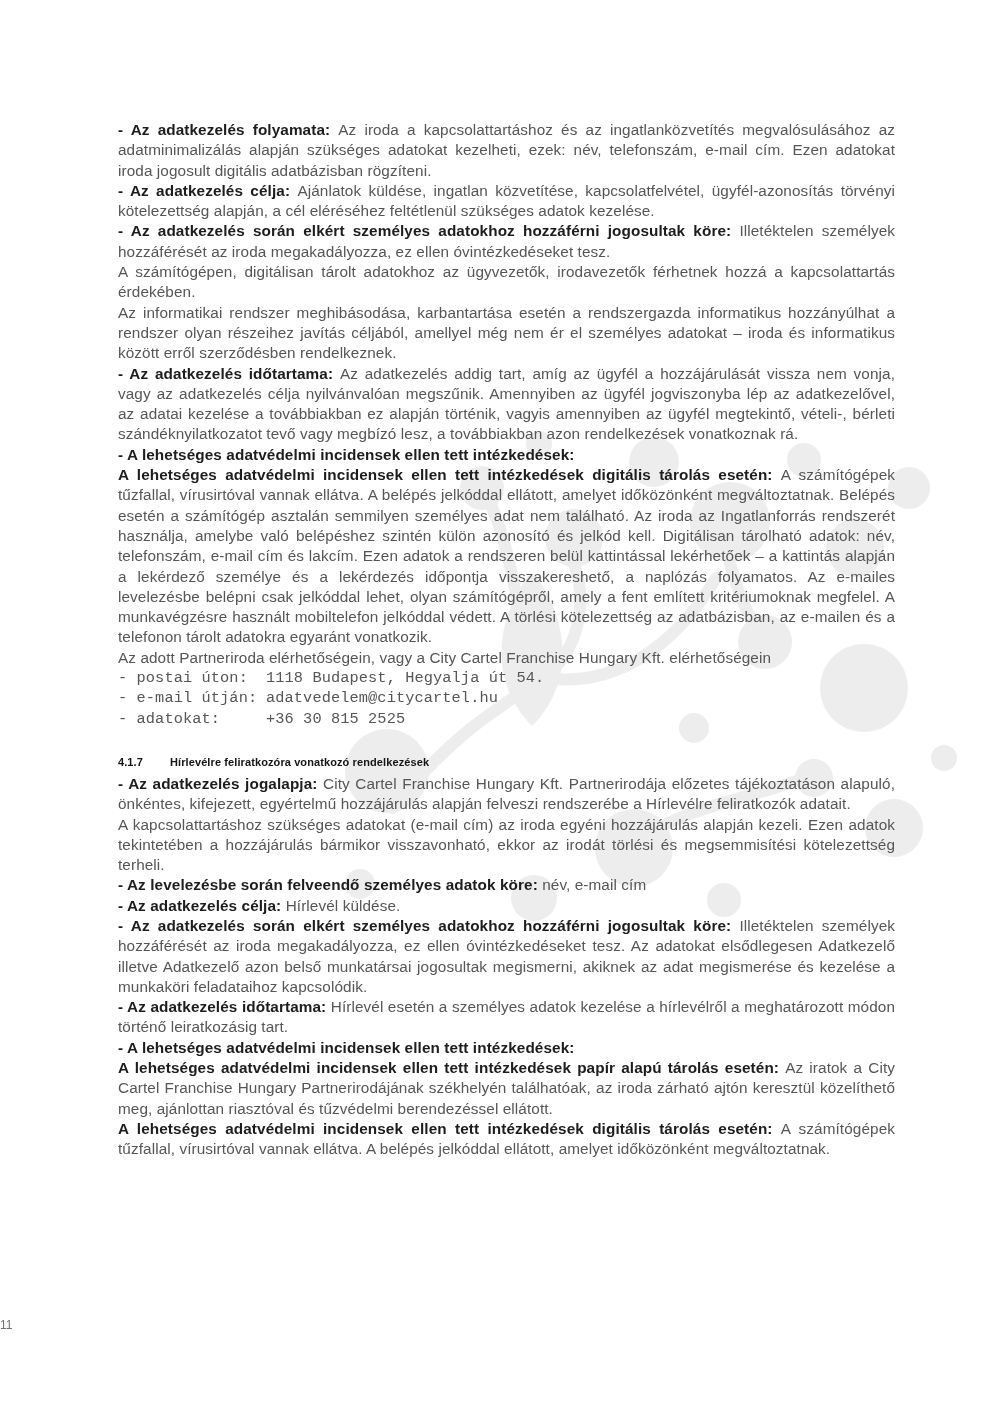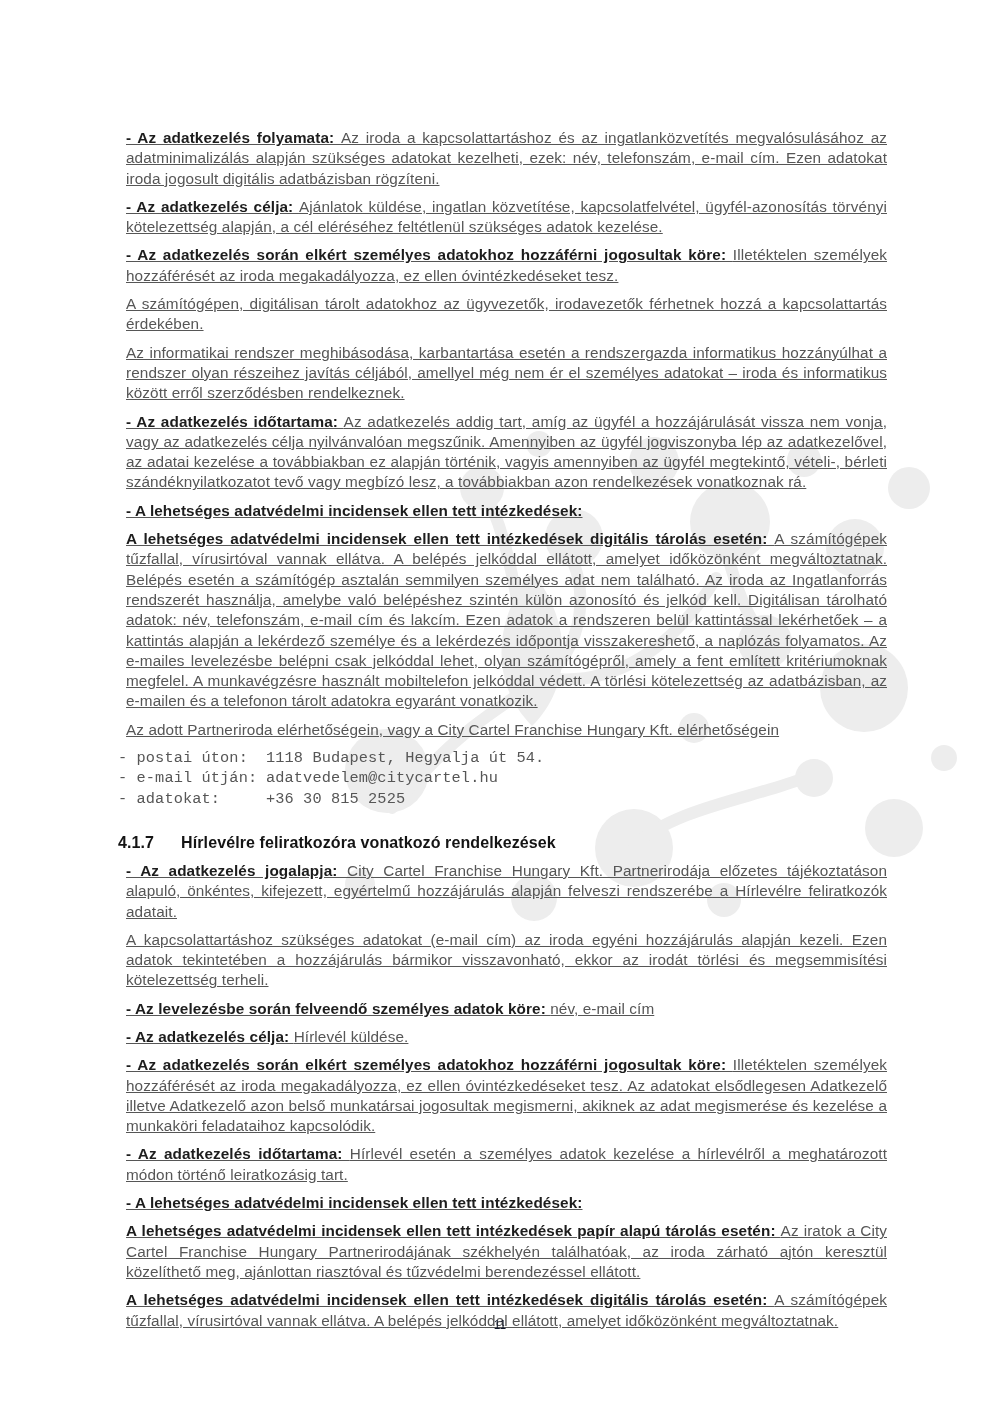--- a/index.html
+++ b/index.html
@@ -10,32 +10,32 @@
   }
   .watermark {
     position:absolute; left:332px; top:426px; width:626px; height:528px;
     pointer-events:none;
   }
   .content {
     position:absolute; left:118px; top:120px; width:777px;
     color:#565656; font-size:15.3px; line-height:20.3px;
     letter-spacing:0.1px;
   }
-  .para { margin:8px; text-align:justify;text-decoration:underline; }
+  .para { margin:0; text-align:justify; }
   .para .b { font-weight:bold; color:#1d1d1d; }
   .contact-row { display:flex;font-family:Liberation Mono, monospace; }
   .contact-label { width:148px; flex:none; }
   .section-heading {
-    margin:23px 0 1px 0; font-size:16px; line-height:21px;
+    margin:23px 0 1px 0; font-size:11px; line-height:21px;
     font-weight:bold; color:#141414; letter-spacing:0.1px;
   }
   .section-number { display:inline-block; margin-right:27px; }
   .page-number {
     position:absolute; left:0; right:0; bottom:82px;
-    text-align:center; color:#0f172a; font-size:12px;
+    color:#737373; font-size:12px;
     font-family:"Liberation Sans", sans-serif;
   }
 </style>
 </head>
 <body>
 
 <div class="page">
 
   <svg class="watermark" viewBox="0 0 626 528" aria-hidden="true">
     <g fill="#ededed" stroke="none">

